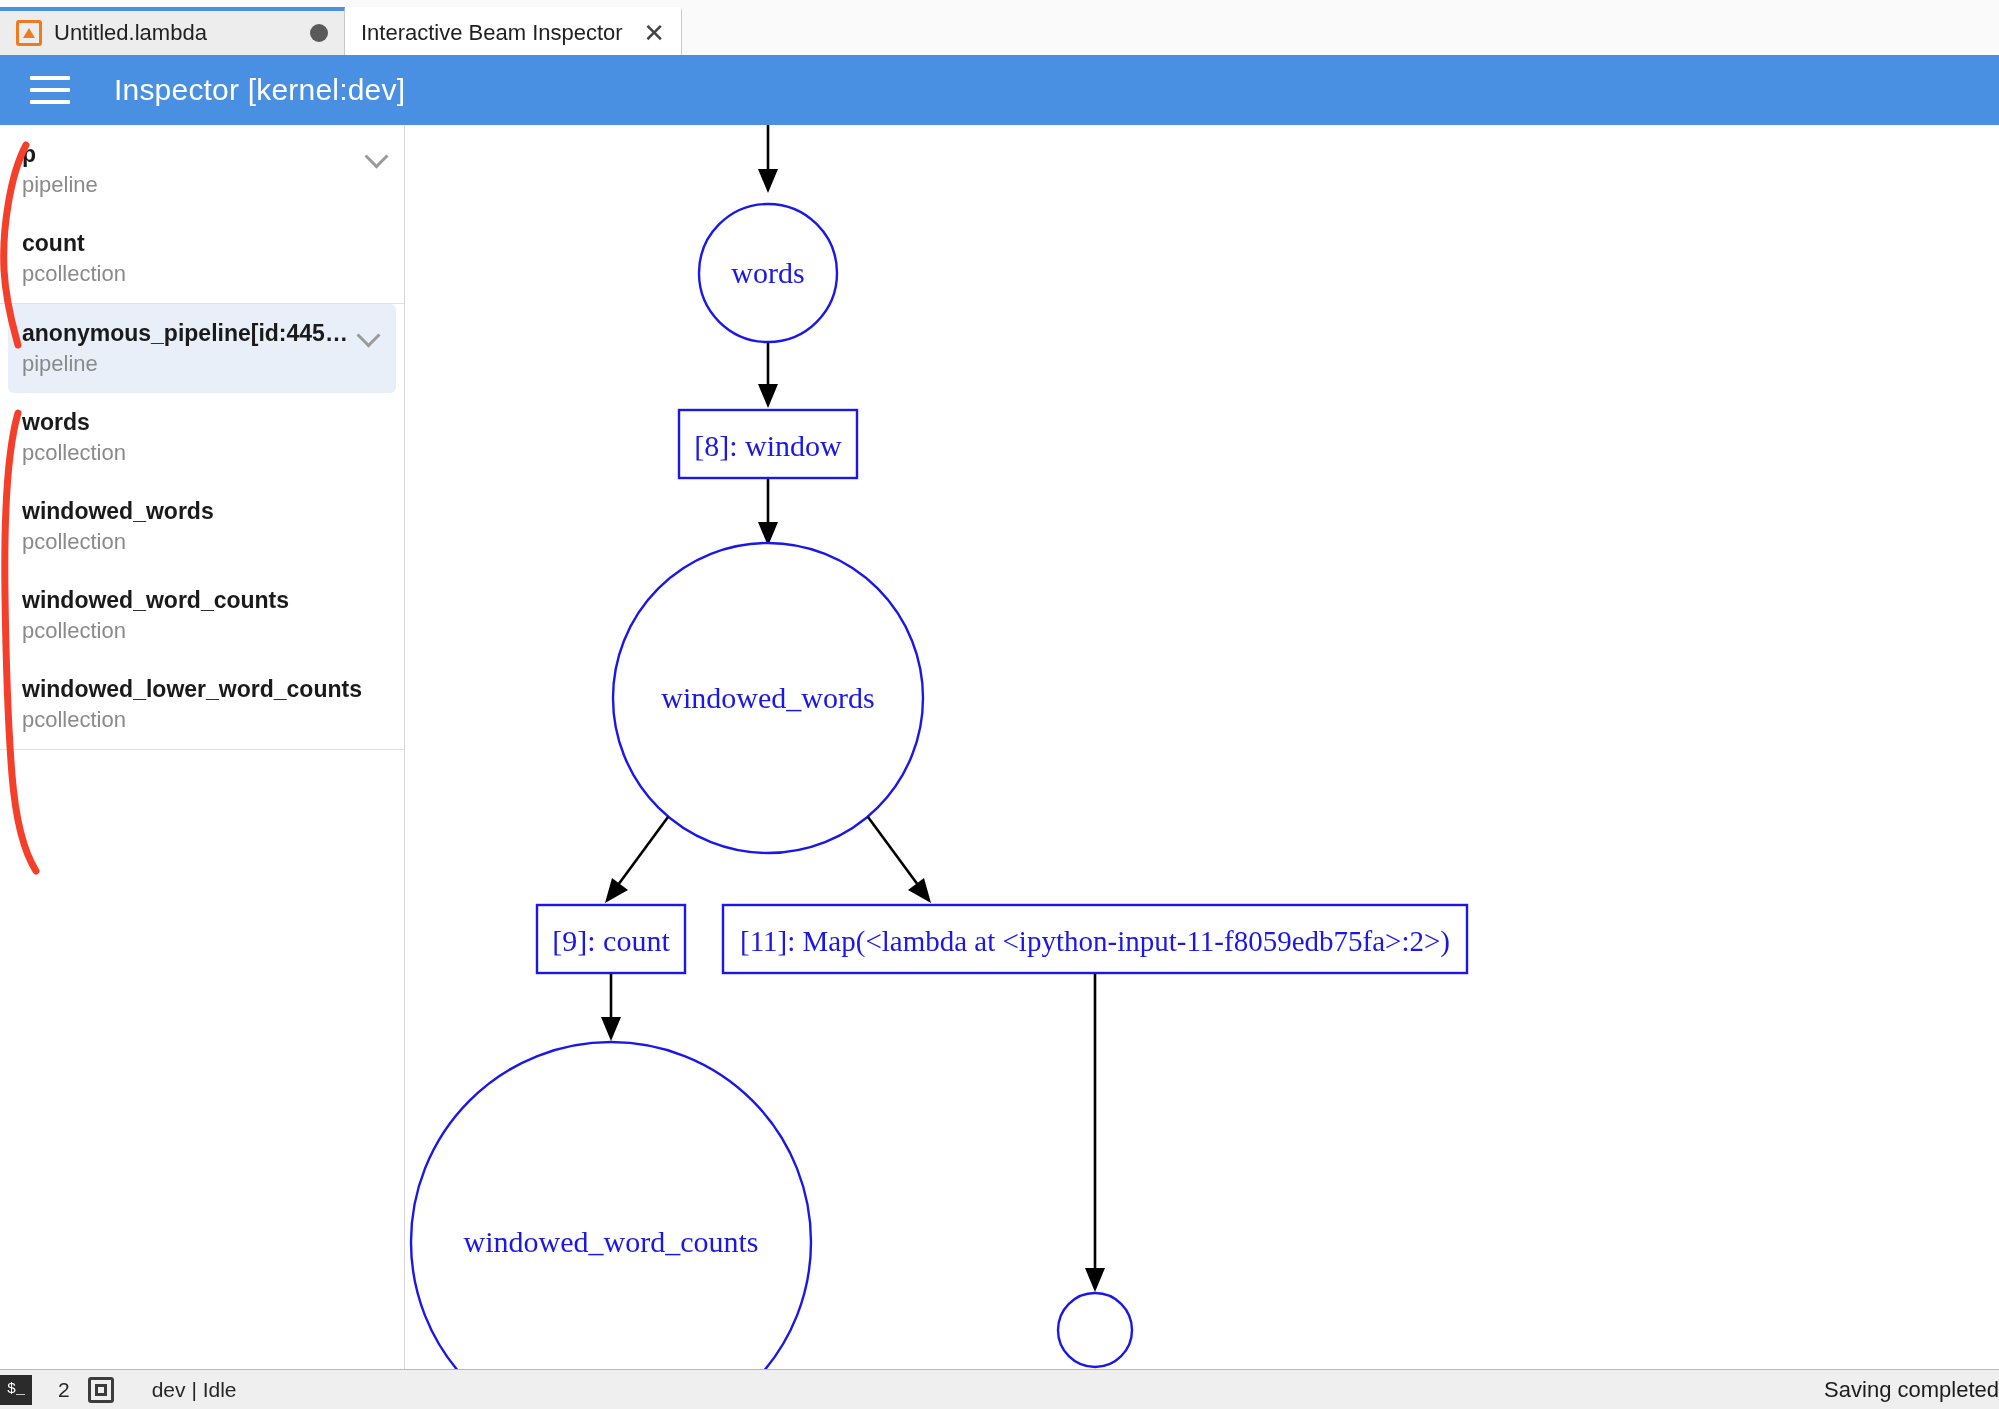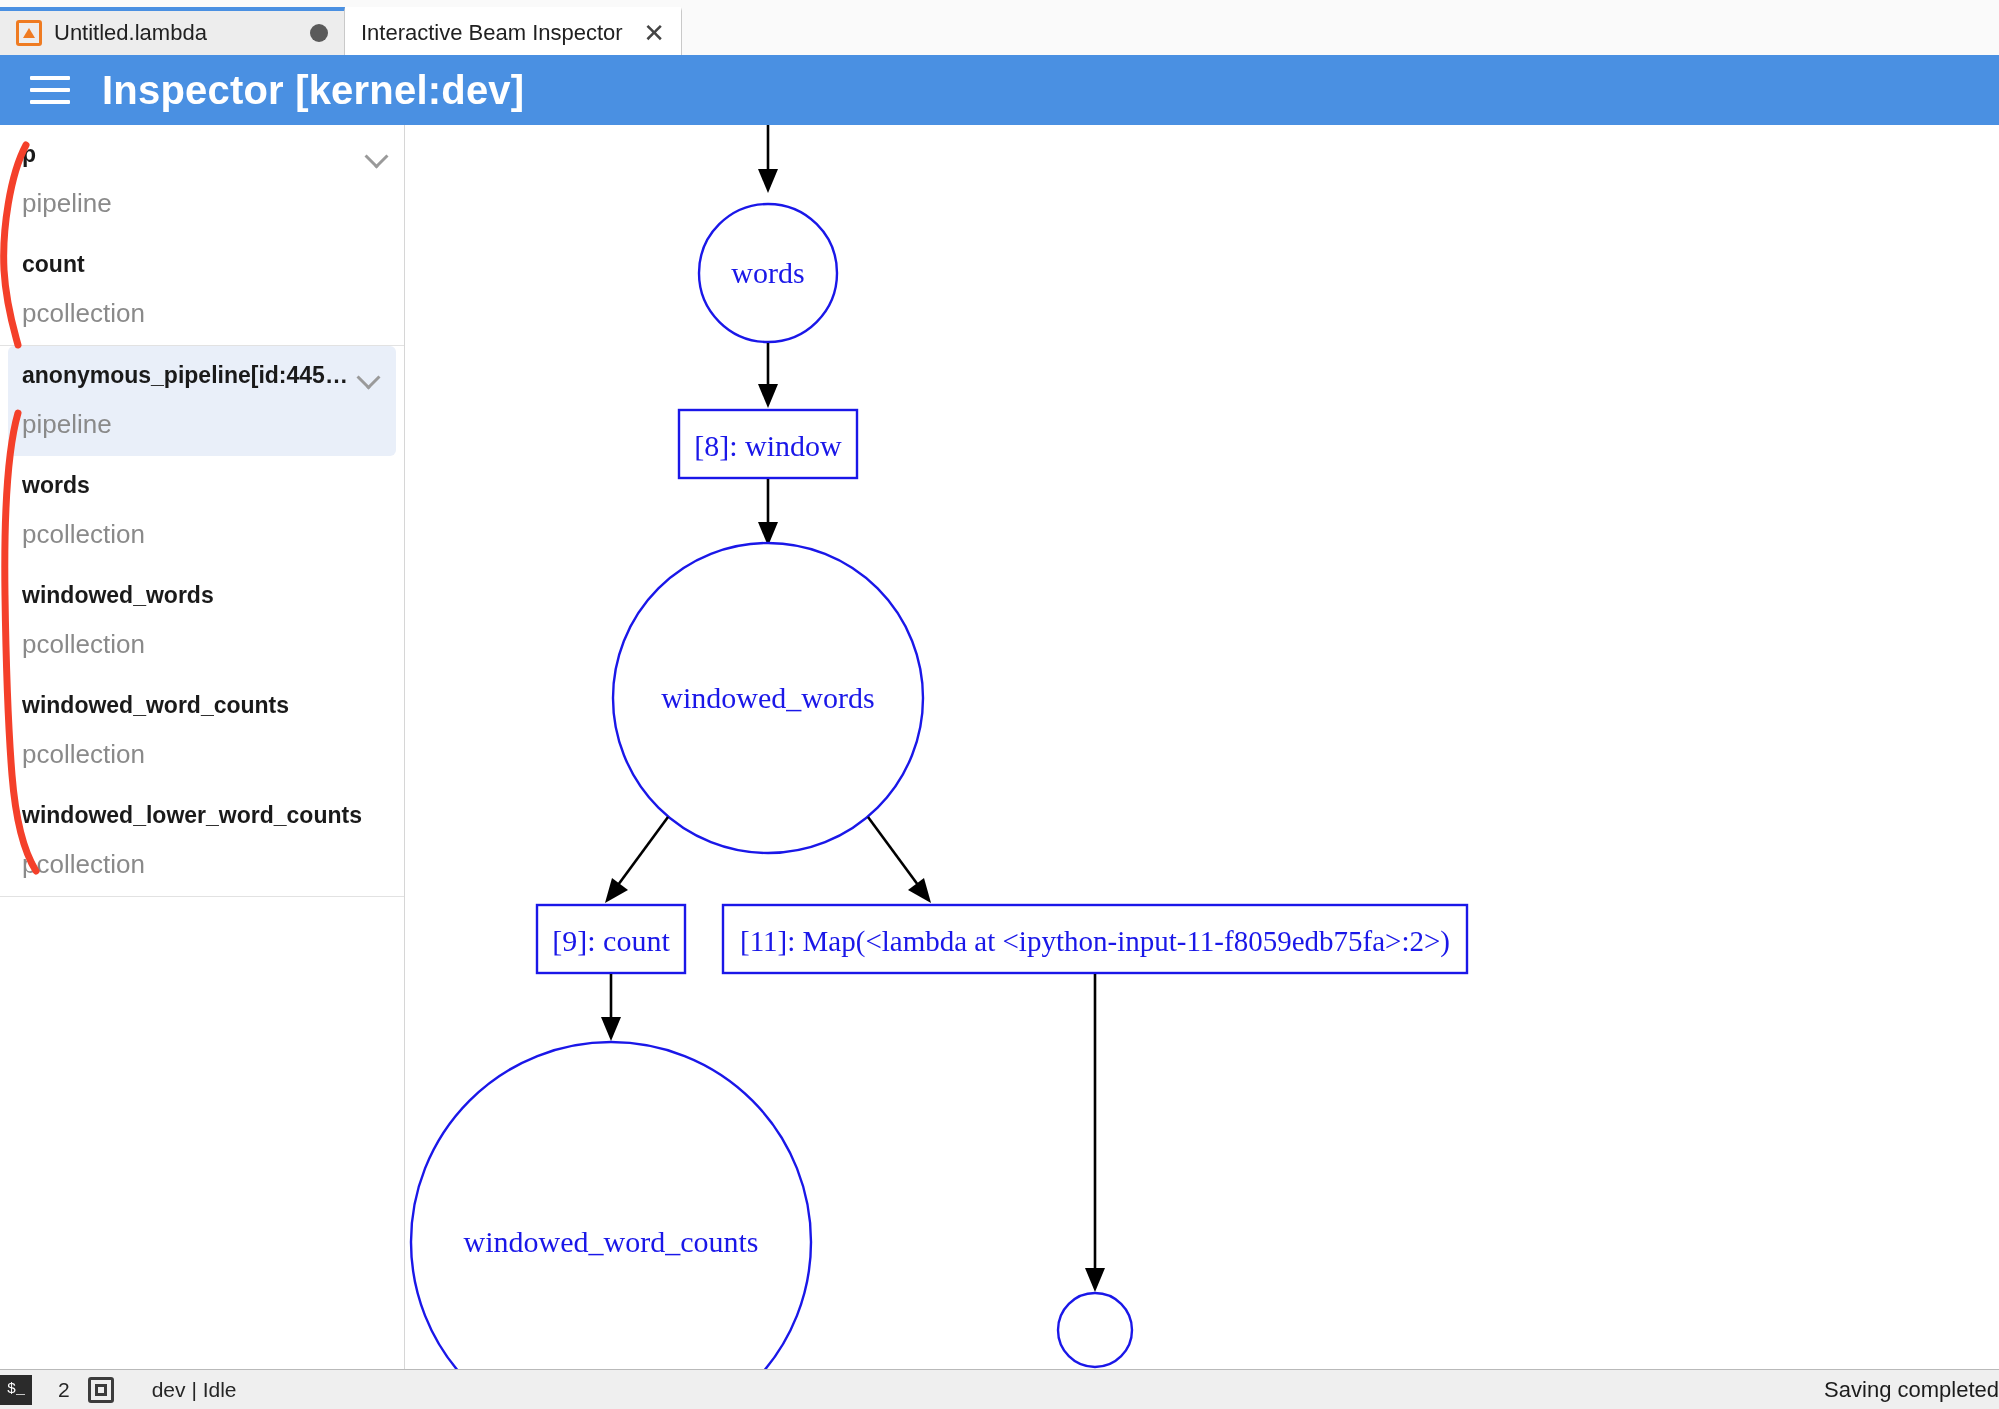--- a/index.html
+++ b/index.html
@@ -40,37 +40,37 @@
   }
 
   
   .header{
     position:absolute;left:0;top:55px;width:1999px;height:70px;
     background:#4a90e2;display:flex;align-items:center;gap:32px;padding-left:30px;
     box-sizing:border-box;
   }
   .hamburger{width:40px;height:28px;display:flex;flex-direction:column;justify-content:space-between;cursor:pointer;}
   .hamburger span{display:block;height:4px;background:#ffffff;border-radius:1px;}
-  .header-title{color:#ffffff;font-size:40px;font-weight:bold;letter-spacing:.2px;}
+  .header-title{color:#ffffff;font-size:30px;font-weight:normal;letter-spacing:.2px;margin-left:12px;}
 
   
   .sidebar{
     position:absolute;left:0;top:125px;width:405px;height:1245px;
     background:#ffffff;border-right:1px solid #d6d6d6;overflow:hidden;
     box-sizing:border-box;
   }
   .group{border-bottom:1px solid #e2e2e2;}
   .item{position:relative;padding:16px 14px 16px 22px;box-sizing:border-box;}
   .item.selected{background:#e9eff9;border-radius:6px;margin:0 8px;padding-left:14px;}
   .item-row{display:flex;align-items:center;justify-content:space-between;gap:8px;}
   .item-name{
     font-size:23px;font-weight:bold;color:#1a1a1a;white-space:nowrap;
     overflow:hidden;text-overflow:ellipsis;
   }
-  .item-type{font-size:26px;color:#8a8a8a;margin-top:20px;}
+  .item-type{font-size:22px;color:#8a8a8a;margin-top:4px;}
   .chev{
     width:26px;height:26px;flex:0 0 auto;position:relative;
   }
   .chev:before{
     content:"";position:absolute;left:4px;top:6px;width:14px;height:14px;
     border-right:3.5px solid #9a9a9a;border-bottom:3.5px solid #9a9a9a;
     transform:rotate(45deg);
   }
 
   

